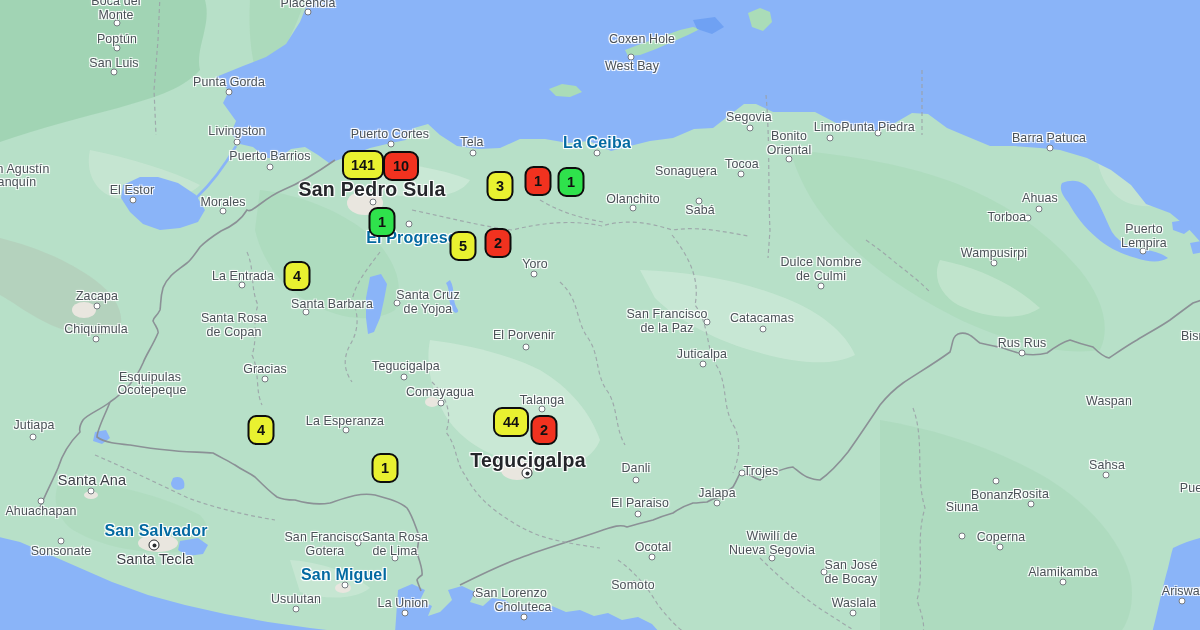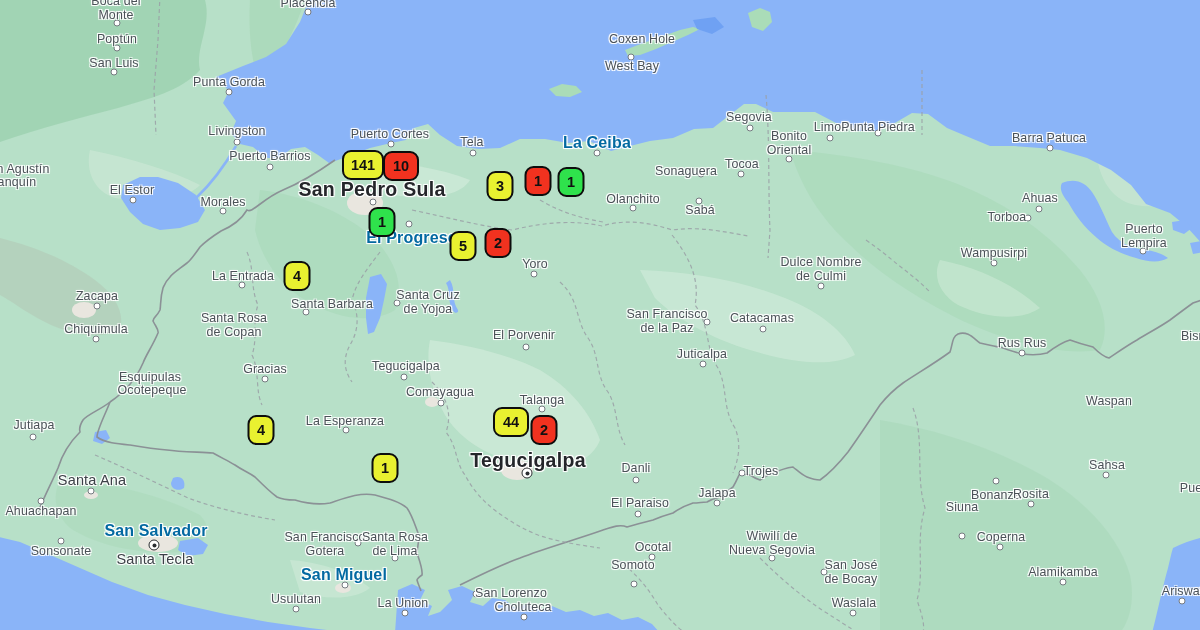--- a/index.html
+++ b/index.html
@@ -436,21 +436,21 @@
     </div>
     <div class="dot" style="left: 61px; top: 541px;"></div>
     <div class="place md" style="left: 142px; top: 560px; padding-left: 26px;">
       <div>Santa Tecla</div>
     </div>
     <div class="place" style="left: 772px; top: 544px;">
       <div>Wiwilí de</div>
       <div>Nueva Segovia</div>
     </div>
     <div class="dot" style="left: 772px; top: 558px;"></div>
-    <div class="place" style="left: 633px; top: 566px;">
+    <div class="place" style="left: 633px; top: 586px;">
       <div>Somoto</div>
     </div>
     <div class="dot" style="left: 634px; top: 584px;"></div>
     <div class="place lg" style="left: 344px; top: 575px;">
       <div>San Miguel</div>
     </div>
     <div class="dot" style="left: 345px; top: 585px;"></div>
     <div class="place" style="left: 851px; top: 573px;">
       <div>San José</div>
       <div>de Bocay</div>

